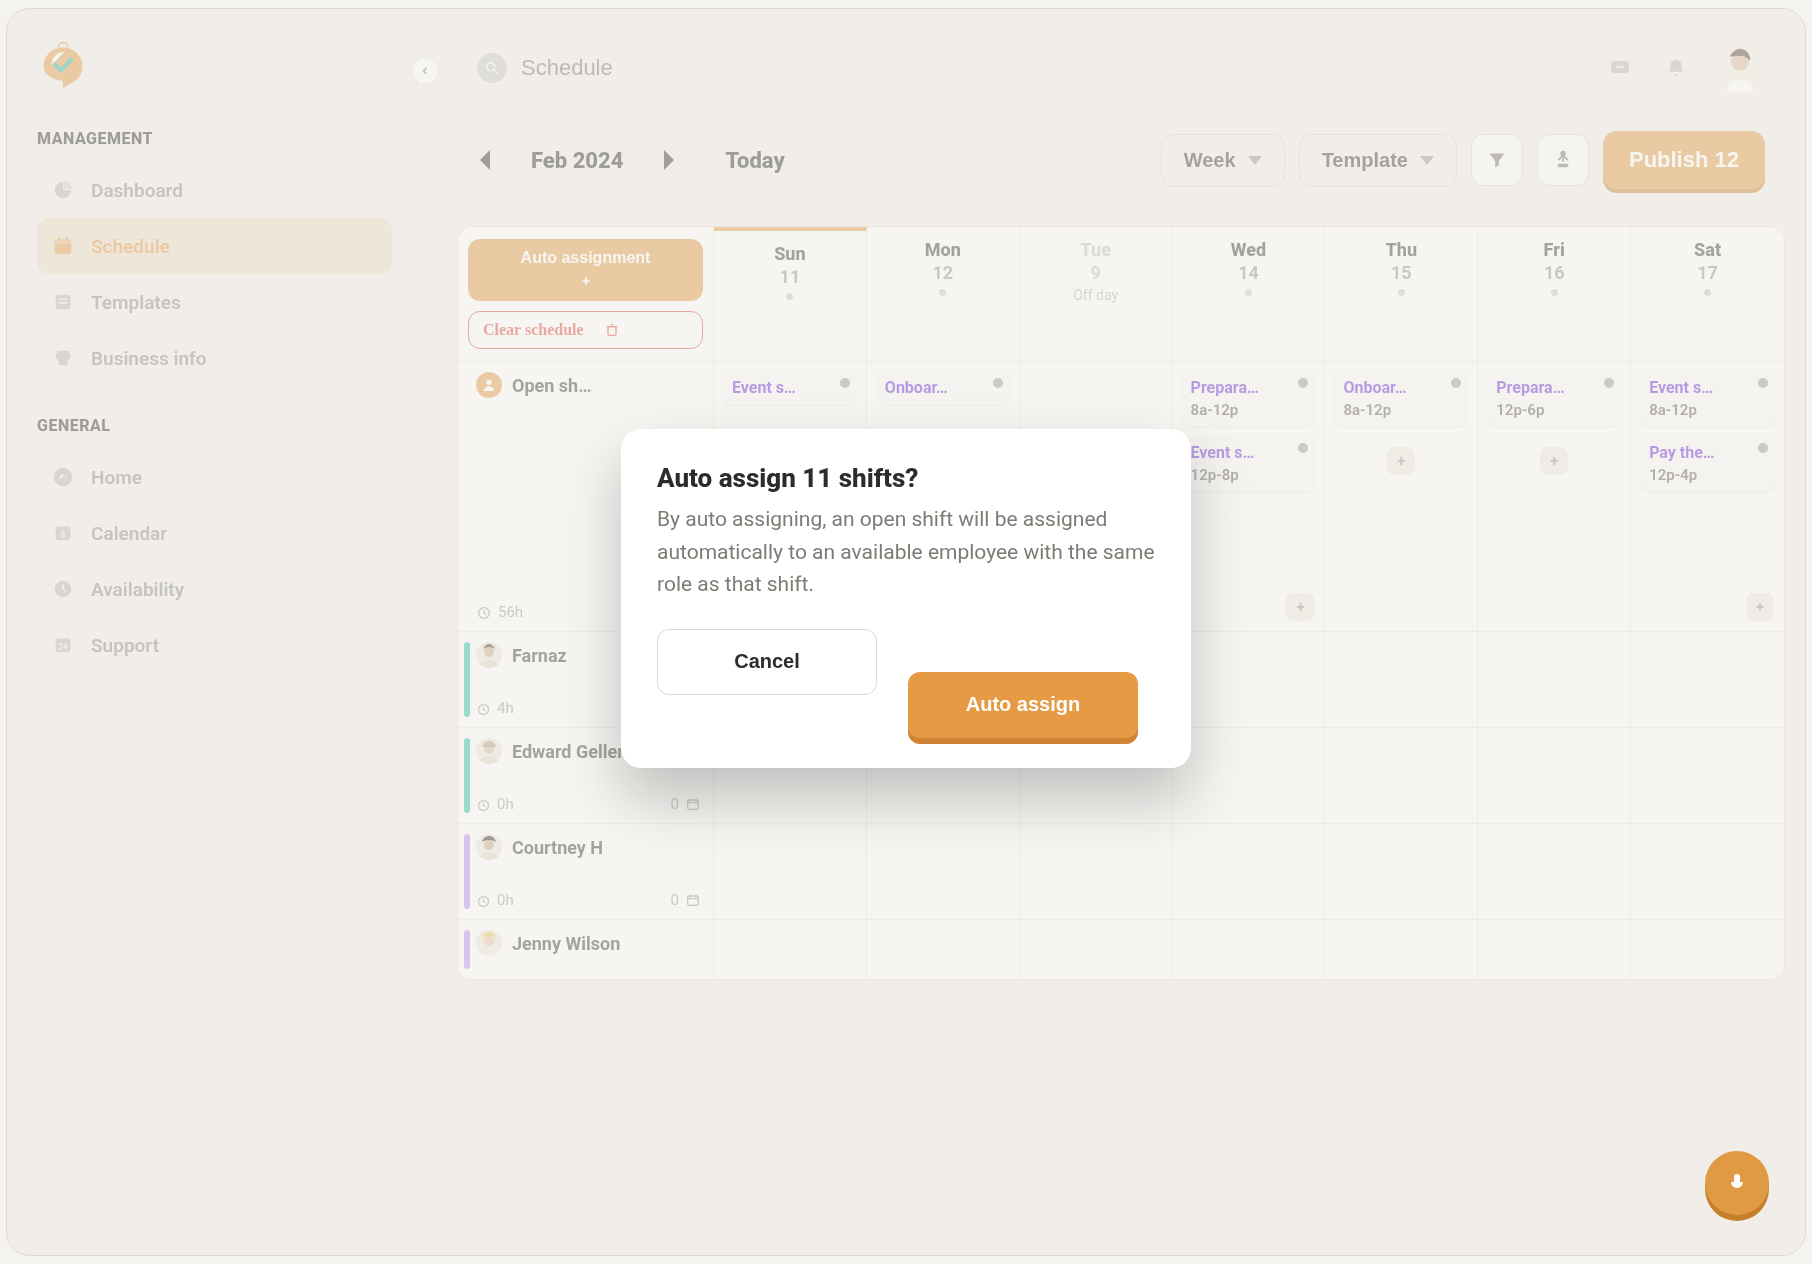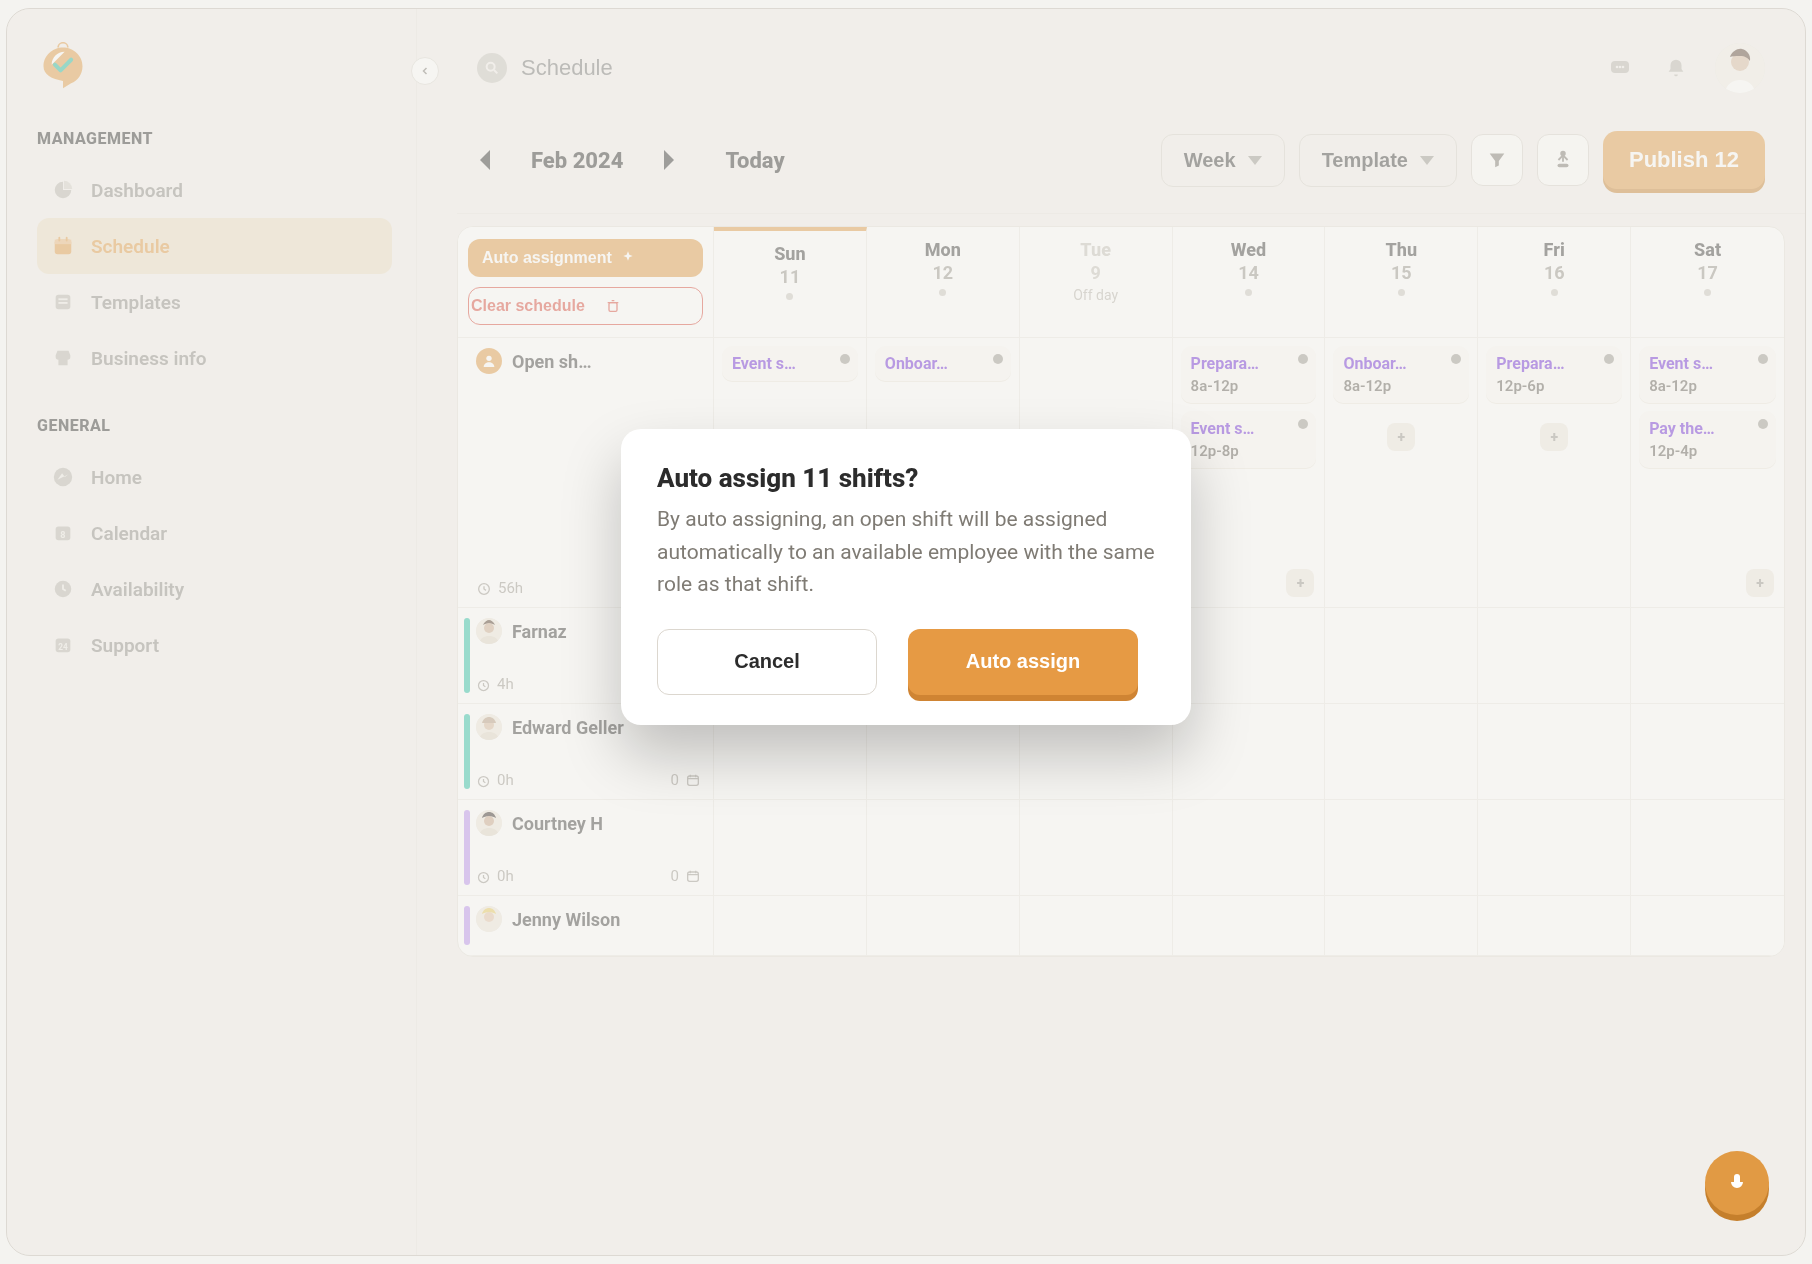--- a/index.html
+++ b/index.html
@@ -137,26 +137,26 @@
   }
   .grid > div { border-right: 1px solid #edeae4; border-bottom: 1px solid #edeae4; }
   .grid > div:nth-child(8n) { border-right: none; }
   .grid-header-actions {
     padding: 12px 10px; display: flex; flex-direction: column; gap: 10px;
     background: #fff;
   }
   .auto-btn {
     display: inline-flex; align-items: center; gap: 8px;
     background: #e19a44; color: #fff; border: none; border-radius: 12px;
-    padding: 10px 14px; font-weight: 700; cursor: pointer; font-size: 16px;
+    padding: 10px 14px; font-weight: 700; cursor: pointer; font-size: 16px; flex-direction: column;
   }
   .clear-btn {
     display: inline-flex; align-items: center; gap: 20px;
     background: #fff; color: #d9483b; border: 1.5px solid #d9483b; border-radius: 12px;
-    padding: 9px 2px; font-weight: 700; cursor: pointer; font-size: 16px;
+    padding: 9px 14px; font-weight: 700; cursor: pointer; font-size: 16px; font-family: Liberation Serif, serif;
   }
   .day-head {
     padding: 12px 6px 10px; text-align: center; position: relative;
   }
   .day-head.selected { border-top: 4px solid #e19a44; background: #fff; }
   .day-name { font-weight: 800; color:#3b3b3b; font-size: 18px; }
   .day-num { color:#97938c; font-weight: 700; font-size: 18px; margin-top: 2px; }
   .day-dot { width: 7px; height: 7px; border-radius: 50%; background: #c9c5bf; display: inline-block; margin-top: 6px; }
   .off-day .day-name, .off-day .day-num { color: #c4c0b9; }
   .off-label { font-size: 14px; color:#b6b2ab; margin-top: 4px; }
@@ -214,20 +214,21 @@
   .modal p { font-size: 21px; color:#7f7b74; line-height: 1.55; }
   .modal-actions { display:flex; gap: 31px; margin-top: 28px; }
   .btn-cancel {
     flex: 0 0 auto; width: 220px; height: 66px; border-radius: 12px; border: 1.5px solid #dcd7cf;
     background: #fff; font-weight: 800; font-size: 20px; color:#2c2c2c; cursor: pointer;
   }
   .btn-assign {
     flex: 0 0 auto; width: 230px; height: 66px; border: none; border-radius: 12px;
     background: #e69a44; color:#fff; font-weight: 800; font-size: 20px; cursor: pointer;
     box-shadow: 0 6px 0 #cf8433;
+    margin-top: 43px;
   }
   
   .fab {
     position: absolute; right: 36px; bottom: 40px;
     width: 64px; height: 64px; border-radius: 50%;
     background: #e19a44; color:#fff; display:flex; align-items:center; justify-content:center; cursor:pointer;
     box-shadow: 0 6px 0 #c57f2c;
     z-index: 20;
   }
   .tri-down { width:0; height:0; border-left:7px solid transparent; border-right:7px solid transparent; border-top:9px solid #9a968f; }

